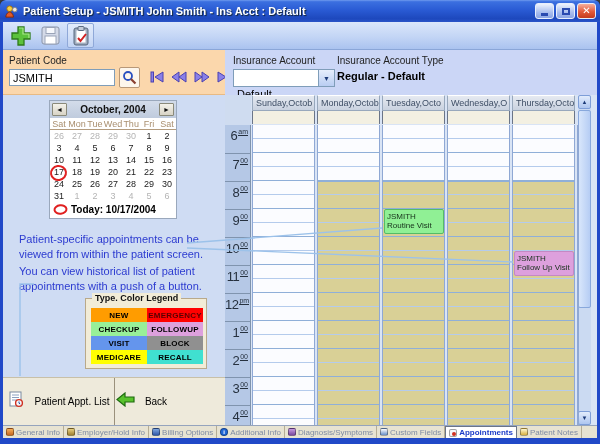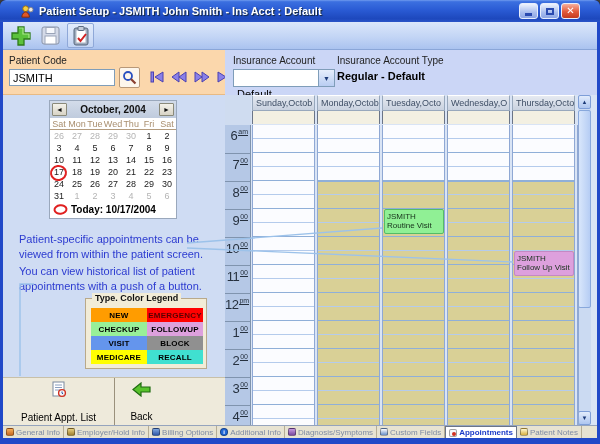--- a/index.html
+++ b/index.html
@@ -3,21 +3,21 @@
 <meta charset="utf-8">
 <style>
   html,body{margin:0;padding:0;background:#444;}
   *{box-sizing:border-box;}
   body{font-family:"Liberation Sans","DejaVu Sans",sans-serif;}
   .window{position:relative;width:600px;height:444px;background:#2149c8;border-radius:6px 6px 0 0;overflow:hidden;box-shadow:0 0 4px #222;}
 
   
   .titlebar{position:absolute;left:0;top:0;width:600px;height:22px;
     background:linear-gradient(#6f9bee 0%,#3b6fe0 8%,#2a5bd4 45%,#1d48bd 85%,#2b55c9 100%);
-    display:flex;align-items:center;padding:0 20px;border-radius:6px 6px 0 0;}
+    display:flex;align-items:center;padding:0 4px;border-radius:6px 6px 0 0;}
   .app-icon{width:15px;height:15px;margin-right:4px;flex:0 0 auto;}
   .title-text{color:#fff;font-weight:bold;font-size:11px;text-shadow:1px 1px 1px #123;white-space:nowrap;overflow:hidden;flex:1;}
   .winbtns{display:flex;gap:2px;}
   .winbtn{width:19px;height:16px;border:1px solid #e8eefc;border-radius:3px;display:flex;align-items:center;justify-content:center;
     background:linear-gradient(#eef3fd,#a9bdee 60%,#8ca5e4);font-size:9px;color:#2a4ab0;font-weight:bold;line-height:1;}
   .winbtn.close{background:linear-gradient(#f7b09c,#e2593a 55%,#c43b1e);color:#fff;font-size:10px;}
   .winbtn .minglyph{display:block;width:7px;height:3px;background:#2a4ab0;margin-top:7px;}
   .winbtn .maxglyph{display:block;width:8px;height:7px;border:2px solid #2a4ab0;}
 
   
@@ -56,21 +56,21 @@
   .note-2{top:169px;}
 
   
   .legend{position:absolute;left:82px;top:203px;width:122px;height:71px;background:#f2ecd7;border:1px solid #b9a98a;}
   .legend-title{position:absolute;left:6px;top:-6px;background:#f2ecd7;padding:0 3px;font-size:9px;font-weight:bold;color:#111;}
   .legend-grid{position:absolute;left:5px;top:9px;width:112px;display:grid;grid-template-columns:1fr 1fr;grid-auto-rows:14px;}
   .leg-cell{font-size:8px;font-weight:bold;display:flex;align-items:center;justify-content:center;color:#000;letter-spacing:.2px;}
 
   
   .footer{position:absolute;left:0;top:327px;width:222px;height:48px;background:#eeeadb;border-top:1px solid #c8c0a8;display:flex;}
-  .fbtn{height:100%;display:flex;flex-direction:column;align-items:center;justify-content:center;gap:10px;border-right:1px solid #9a917c;}
+  .fbtn{height:100%;display:flex;flex-direction:row;align-items:center;justify-content:center;gap:10px;border-right:1px solid #9a917c;}
   .fbtn:last-child{border-right:none;}
   .fbtn .flabel{font-size:10px;color:#000;}
   .fbtn-0{width:112px;}.fbtn-1{width:53px;}.fbtn-2{width:56px;}
 
   
   .right-panel{position:absolute;left:225px;top:50px;width:372px;height:375px;background:#d9e4f5;}
   .ins-panel{position:absolute;left:0;top:0;width:372px;height:45px;background:#cbd6f6;}
   .ins-acct-label{position:absolute;left:8px;top:5px;}
   .dropdown{position:absolute;left:8px;top:19px;width:102px;height:18px;background:#fff;border:1px solid #7f9db9;font-size:11px;display:flex;align-items:center;}
   .dd-value{flex:1;padding-left:3px;color:#000;margin-top:32px;}

